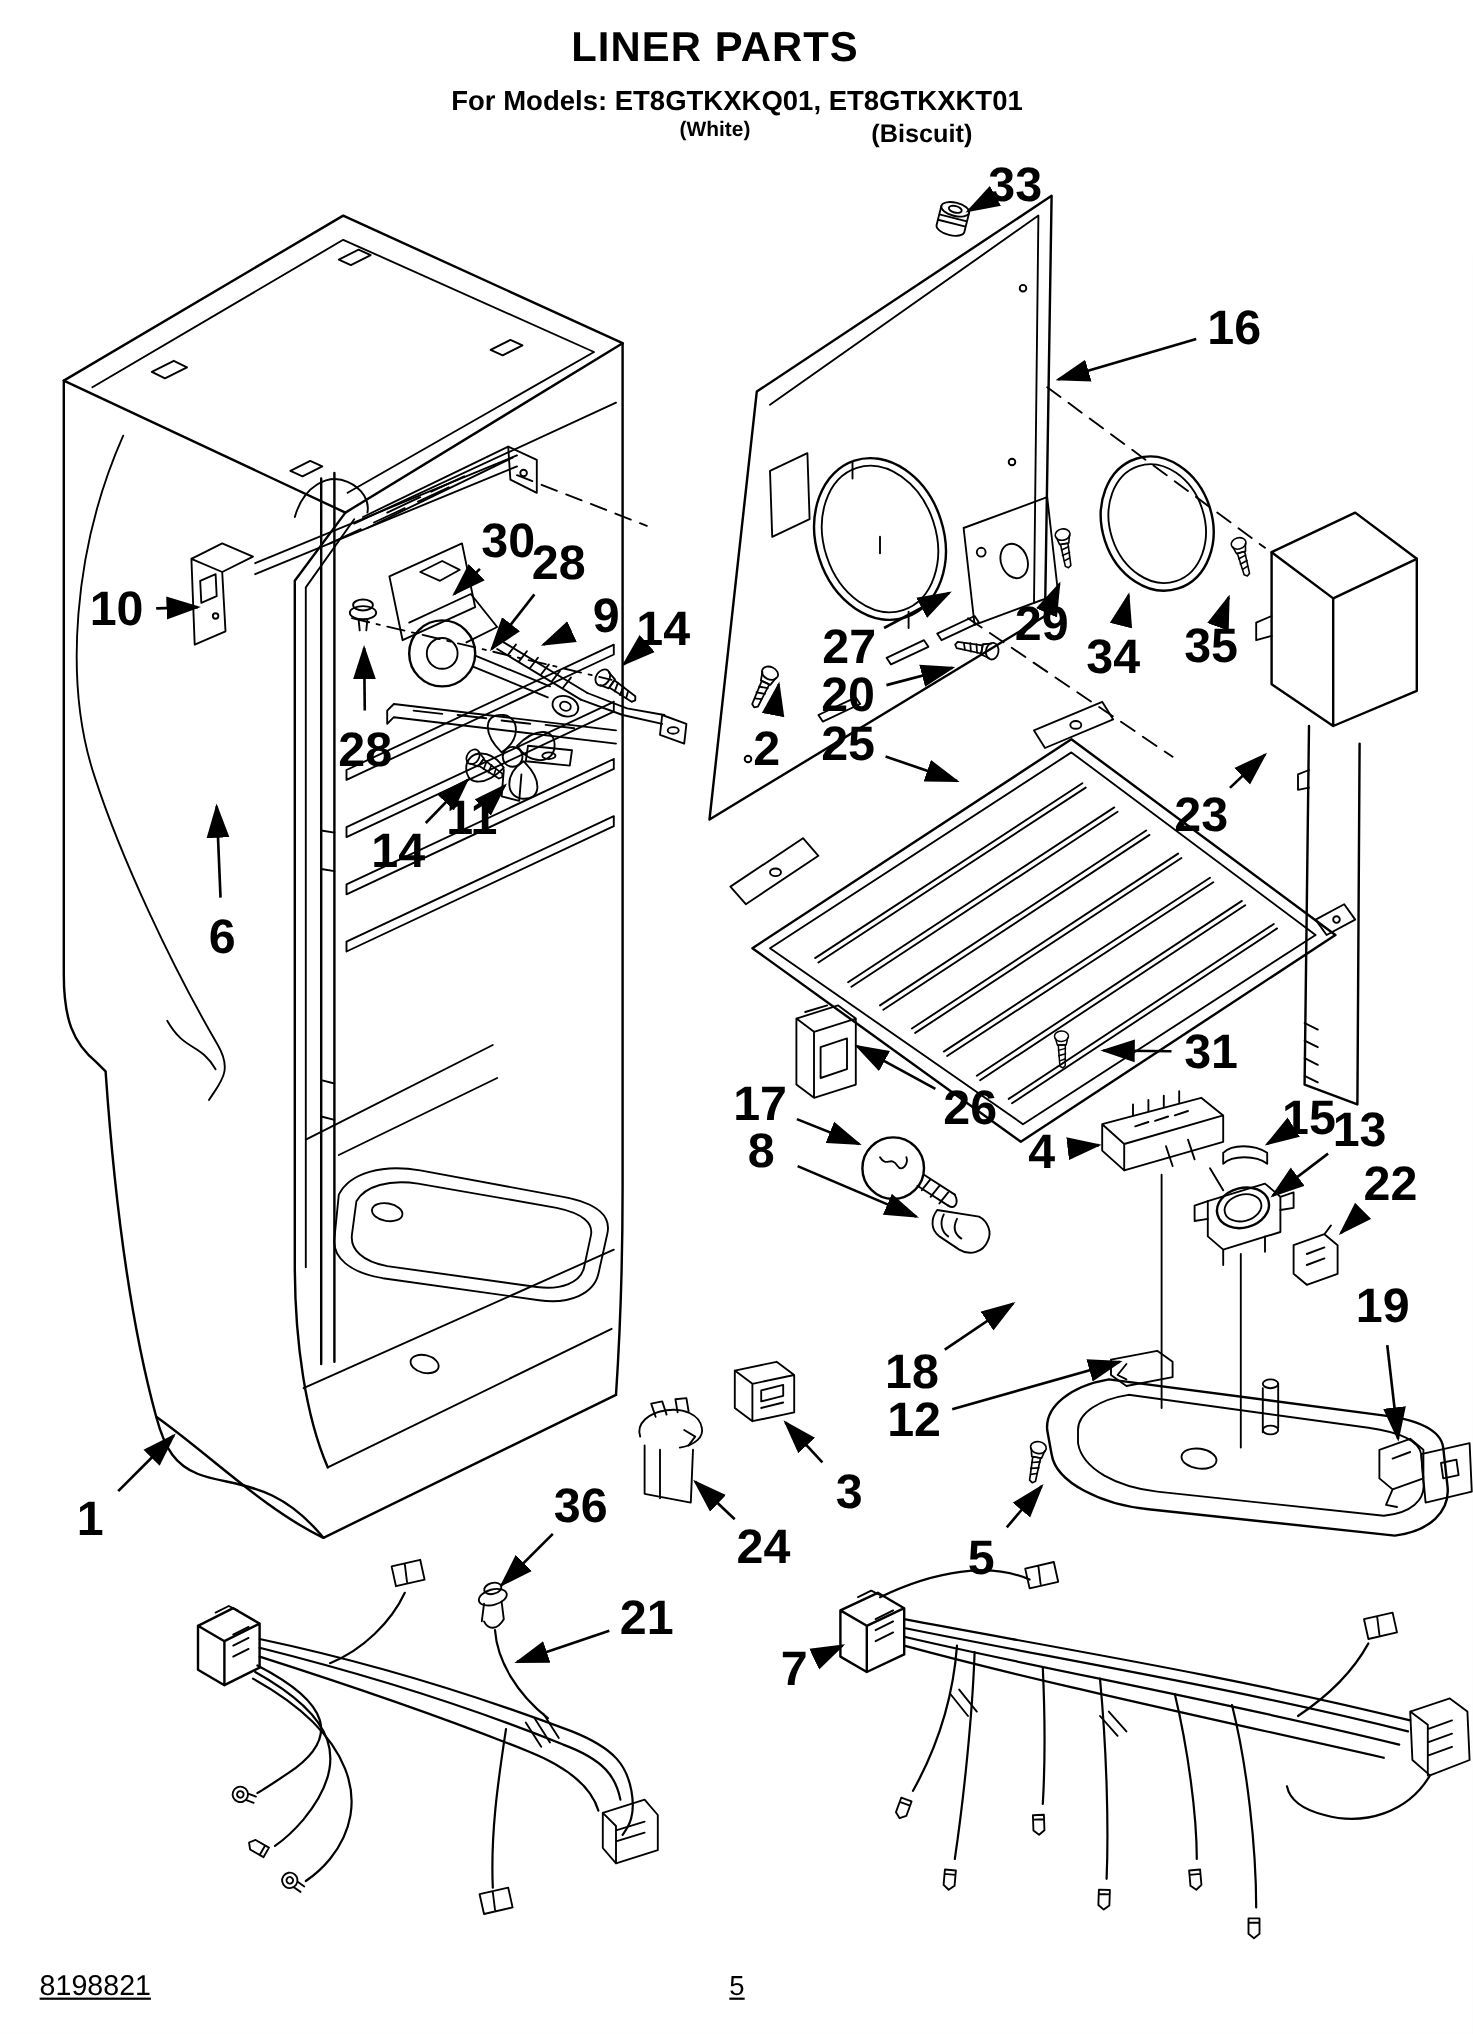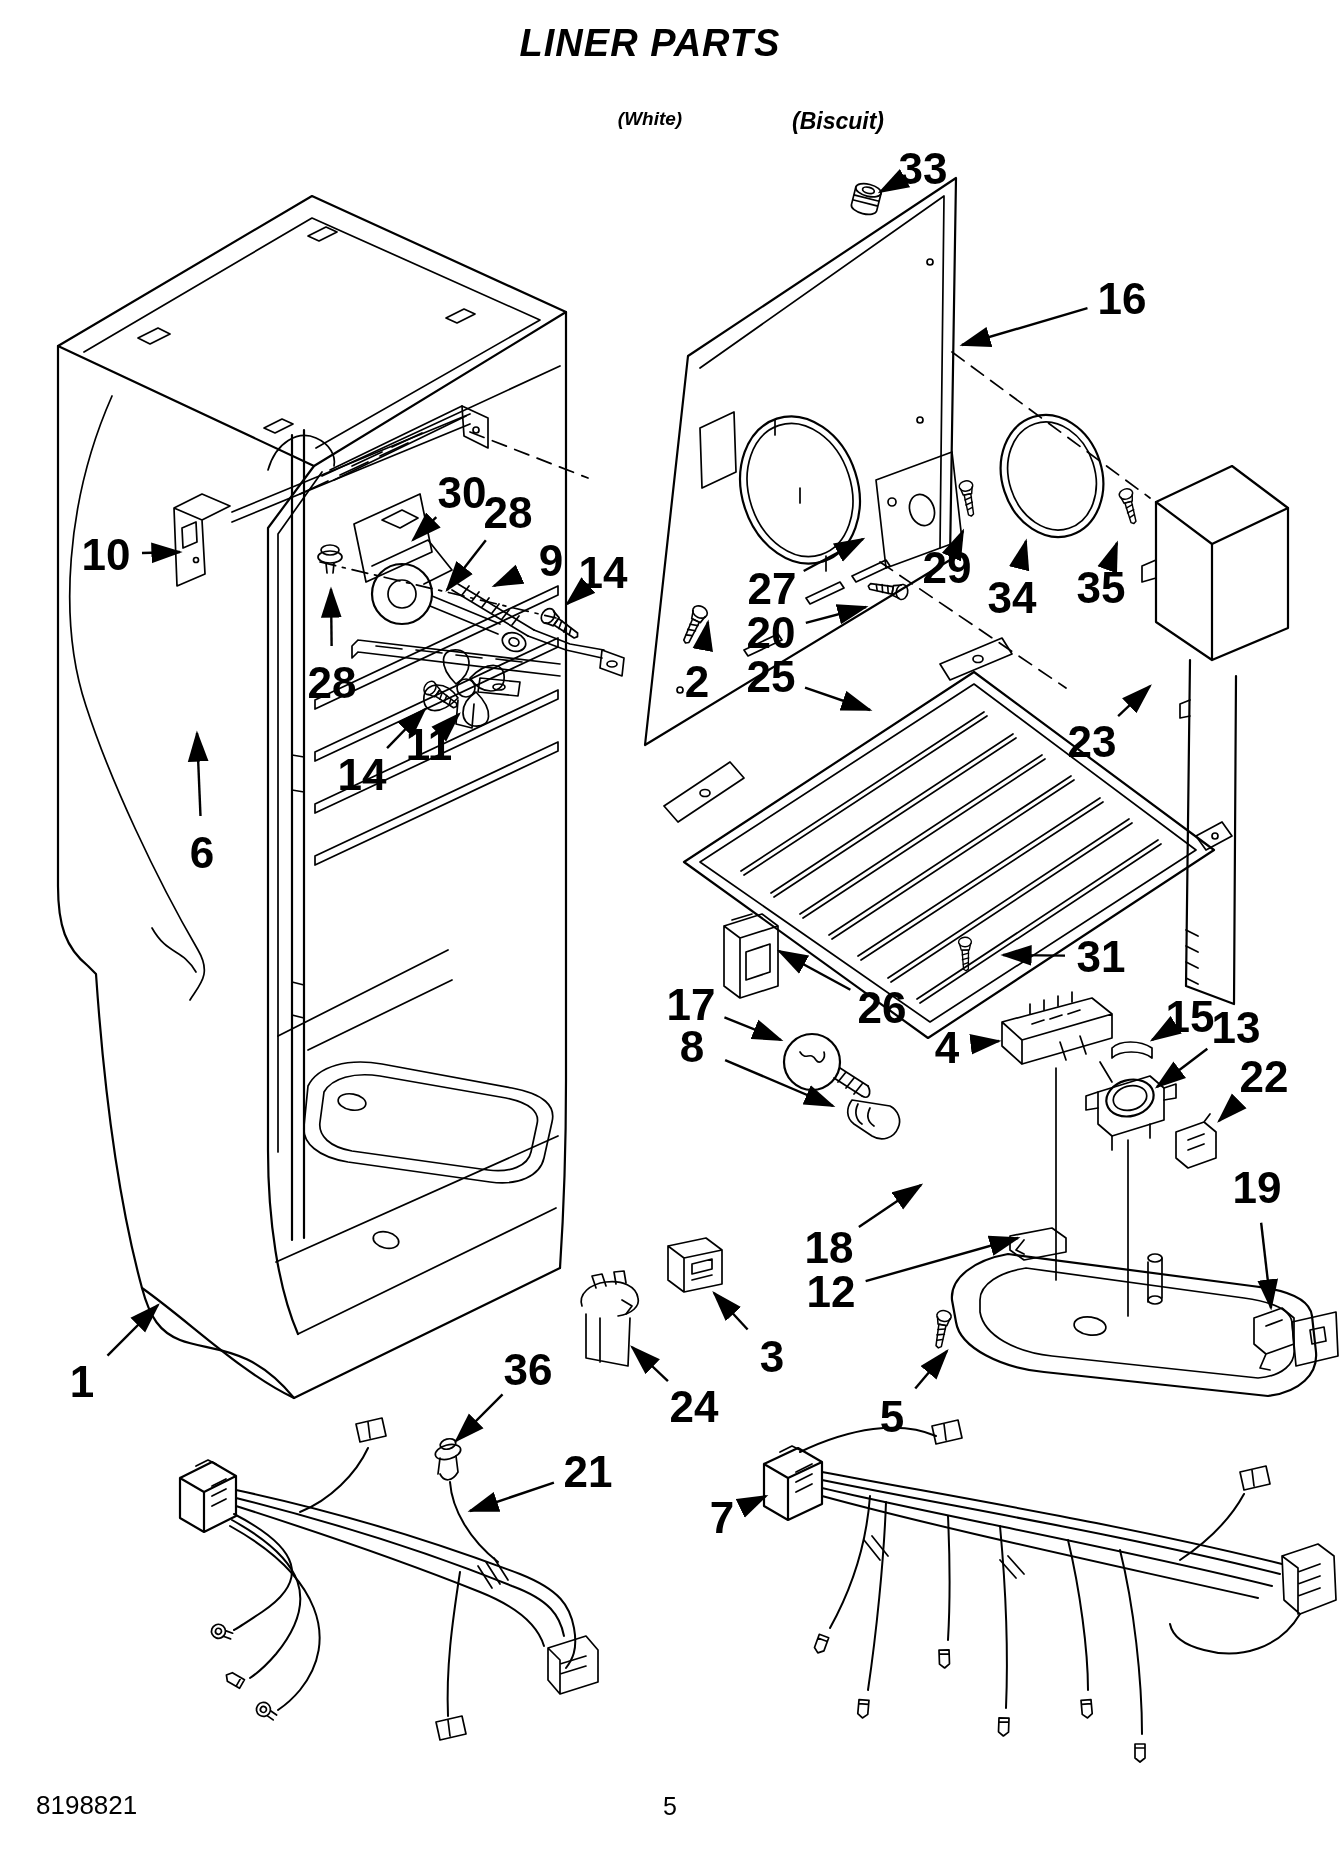--- a/index.html
+++ b/index.html
@@ -1,26 +1,26 @@
 <!DOCTYPE html>
 <html><head>
 <meta charset="utf-8">
 <style>
   html,body{margin:0;padding:0;background:#e8e8e8;}
   .page{
     position:relative;width:1339px;height:1849px;background:#ffffff;
     font-family:"Liberation Sans","DejaVu Sans",sans-serif;color:#000;
     margin:0 auto;overflow:hidden;
   }
-  .hdr{position:absolute;text-align:center;font-weight:bold;white-space:nowrap;font-style:italic;}
+  .hdr{position:absolute;text-align:center;font-weight:bold;white-space:nowrap;}
   #title{left:460px;top:22px;width:380px;font-size:38px;letter-spacing:1px;}
   #models{left:360px;top:78px;width:620px;font-size:25px;}
   #finishL{left:560px;top:108px;width:180px;font-size:19px;}
   #finishR{left:748px;top:108px;width:180px;font-size:23px;}
-  .ftr{position:absolute;font-size:26px;}
+  .ftr{position:absolute;font-size:26px;text-decoration:underline;}
   #docnum{left:36px;top:1790px;}
   #pagenum{left:630px;top:1792px;width:80px;text-align:center;font-size:25px;}
   svg{position:absolute;left:0;top:0;}
   svg *{vector-effect:none;}
   .ln{fill:none;stroke:#000;stroke-width:2.2;stroke-linecap:round;stroke-linejoin:round;}
   .tn{fill:none;stroke:#000;stroke-width:1.7;stroke-linecap:round;stroke-linejoin:round;}
   .wr{fill:none;stroke:#000;stroke-width:2;stroke-linecap:round;}
   .dash{stroke-dasharray:15 9;}
   .dashdot{stroke-dasharray:16 7 3 7;}
 </style>
@@ -387,18 +387,19 @@
         <line x1="107.45584412271572" y1="1355.5441558772843" x2="158" y2="1305" stroke="#000000" stroke-width="2.4" marker-end="url(#arr)"></line>
         <text x="82" y="1381" text-anchor="middle" dominant-baseline="central" font-size="44" font-weight="bold" fill="#000000">1</text>
         <line x1="553.9056283410313" y1="1482.5574141216844" x2="470" y2="1511" stroke="#000000" stroke-width="2.4" marker-end="url(#arr)"></line>
         <text x="588" y="1471" text-anchor="middle" dominant-baseline="central" font-size="44" font-weight="bold" fill="#000000">21</text>
         <line x1="754.4893173602125" y1="1501.4937348962621" x2="766" y2="1496" stroke="#000000" stroke-width="2.4" marker-end="url(#arr)"></line>
         <text x="722" y="1517" text-anchor="middle" dominant-baseline="central" font-size="44" font-weight="bold" fill="#000000">7</text>
       </g>
   </svg>
 
   <div class="hdr" id="title">LINER PARTS</div>
+  <div class="hdr" id="models">For Models: ET8GTKXKQ01, ET8GTKXKT01</div>
   <div class="hdr" id="finishL">(White)</div>
   <div class="hdr" id="finishR">(Biscuit)</div>
 
   <div class="ftr" id="docnum">8198821</div>
   <div class="ftr" id="pagenum">5</div>
 </div>
 
 </body></html>

